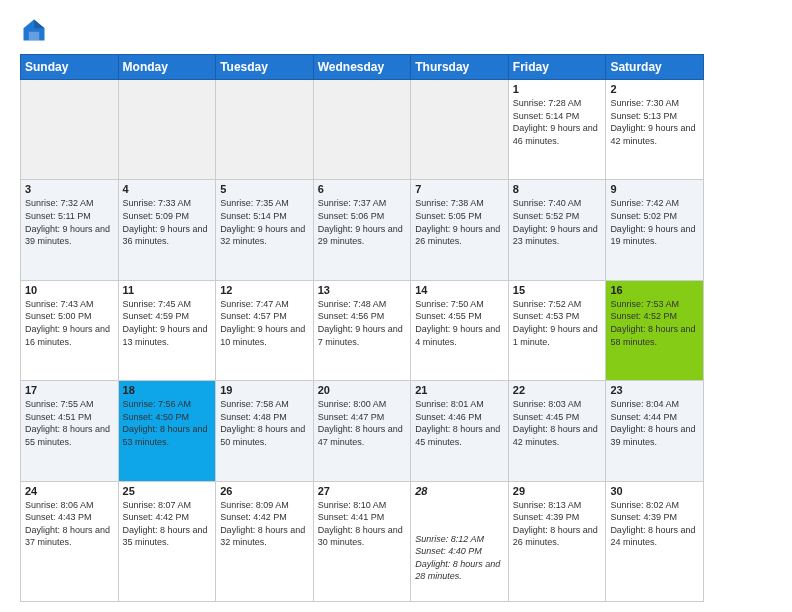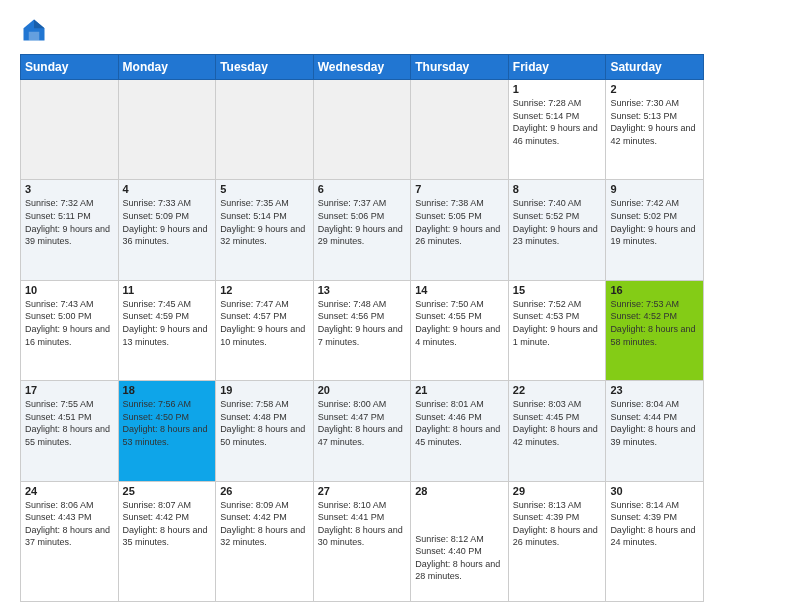--- a/index.html
+++ b/index.html
@@ -304,34 +304,34 @@
             <div class="day-info" style="white-space: pre-line;">Sunrise: 8:09 AM
 Sunset: 4:42 PM
 Daylight: 8 hours and 32 minutes.</div>
           </td>
           <td style="background: rgb(255, 255, 255); border-radius: 12px;">
             <span class="day-num">27</span>
             <div class="day-info" style="white-space: pre-line;">Sunrise: 8:10 AM
 Sunset: 4:41 PM
 Daylight: 8 hours and 30 minutes.</div>
           </td>
-          <td style="background: rgb(255, 255, 255);">
+          <td style="background: rgb(255, 255, 255); font-style: italic;">
             <span class="day-num">28</span>
             <div class="day-info" style="white-space: pre-line; margin-top: 36px;">Sunrise: 8:12 AM
 Sunset: 4:40 PM
 Daylight: 8 hours and 28 minutes.</div>
           </td>
           <td style="background: rgb(255, 255, 255);">
             <span class="day-num">29</span>
             <div class="day-info" style="white-space: pre-line;">Sunrise: 8:13 AM
 Sunset: 4:39 PM
 Daylight: 8 hours and 26 minutes.</div>
           </td>
           <td style="background: rgb(255, 255, 255);">
             <span class="day-num">30</span>
-            <div class="day-info" style="white-space: pre-line;">Sunrise: 8:14 AM
+            <div class="day-info" style="white-space: pre-line;">Sunrise: 8:02 AM
 Sunset: 4:39 PM
 Daylight: 8 hours and 24 minutes.</div>
           </td>
         </tr>
       </tbody>
   </table>
 </div>
 
 </body></html>

